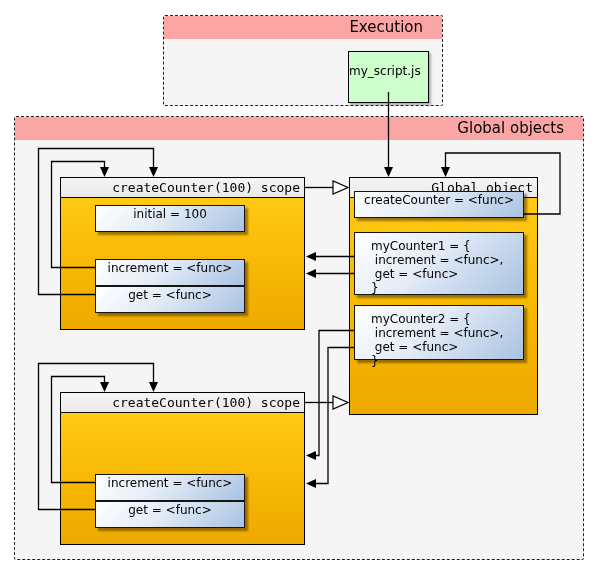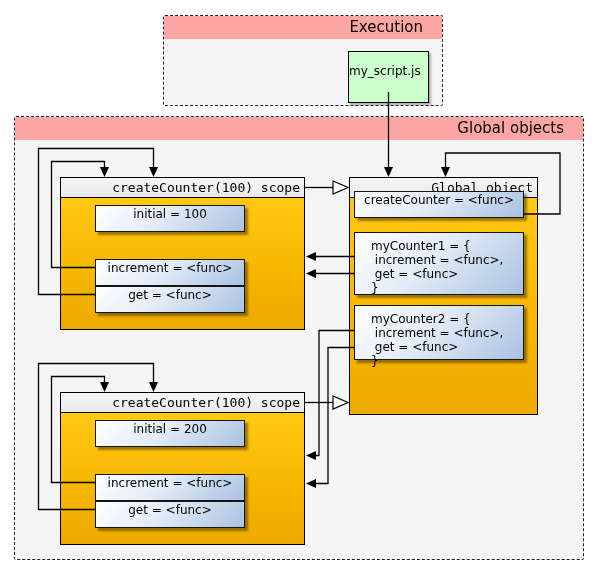--- a/index.html
+++ b/index.html
@@ -83,21 +83,20 @@
 }</div>
   <div class="varnode multi" style="left:354px;top:305px;height:55px;">myCounter2 = {
  increment = &lt;func&gt;,
  get = &lt;func&gt;
 }</div>
 
   <div class="scopebox" style="left:60px;top:392px;width:245px;height:153px;">
     <div class="scopebox-hdr">createCounter(100) scope</div>
     <div class="scopebox-body"></div>
   </div>
-  <div class="varnode row" style="left:95px;top:420px;">initial = 200</div>
   <div class="varnode row" style="left:95px;top:474px;">increment = &lt;func&gt;</div>
   <div class="varnode row" style="left:95px;top:501px;">get = &lt;func&gt;</div>
 
   <svg class="wires" width="600" height="576" viewBox="0 0 600 576">
 
     <g>
       <path d="M388.5,92 V167"></path>
       <polygon class="solid" points="384,167 393,167 388.5,177"></polygon>
     </g>
 

